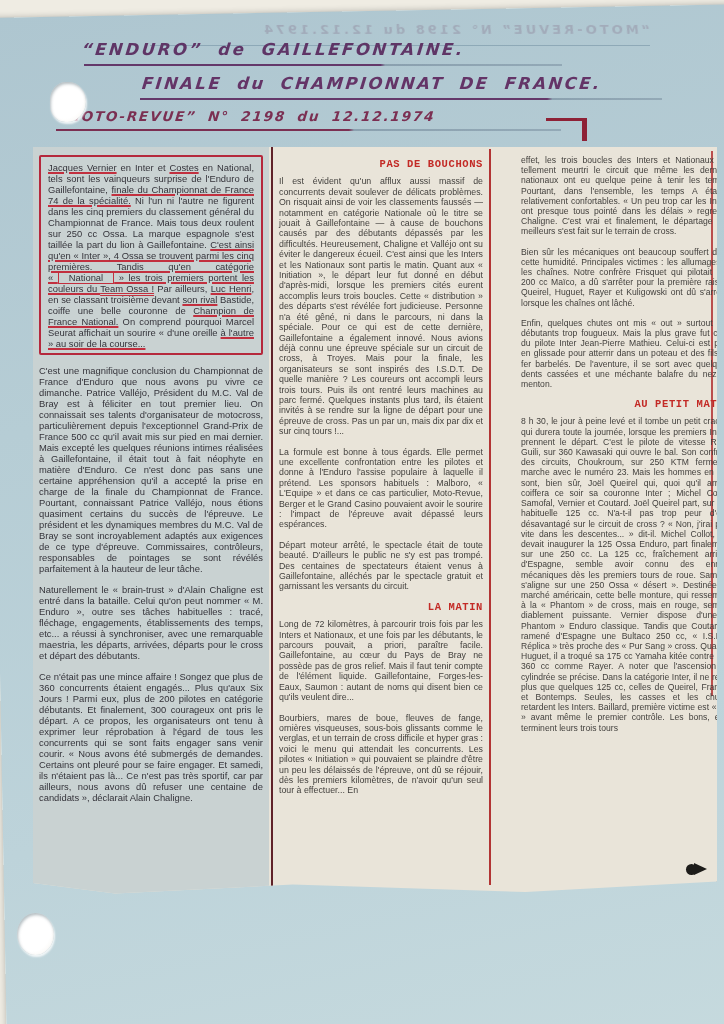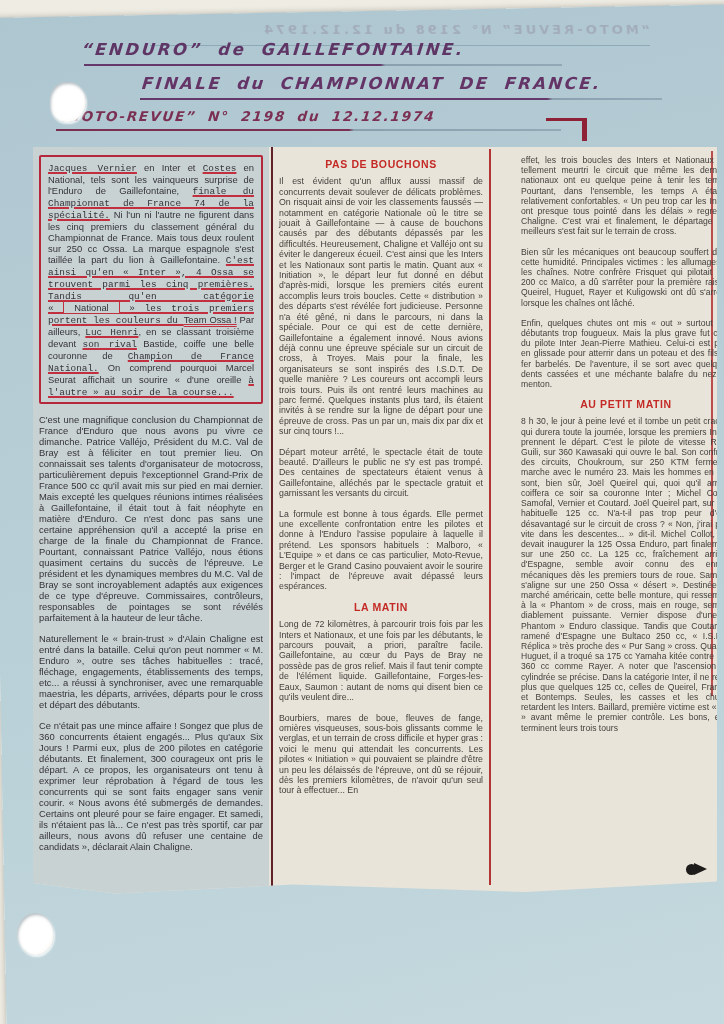--- a/index.html
+++ b/index.html
@@ -62,26 +62,26 @@
   .col{position:absolute;top:8px;text-align:justify;color:#413f3c;}
   .col p{margin:0 0 10px 0;}
   .col1{left:6px;width:224px;font-size:9.4px;line-height:11px;color:#34333a;}
   .col2{left:246px;width:204px;font-size:8.8px;line-height:10.4px;}
   .col3{left:488px;width:210px;font-size:8.6px;line-height:10.2px;}
 
   .redbox{
     border:2.5px solid #b5283c;border-radius:2px;
     padding:5px 7px 4px 7px;margin:0 0 10px -3px;
   }
-  .seg-u{text-decoration:underline;text-decoration-color:#c2303f;text-decoration-thickness:1.8px;font-family:Liberation Mono, monospace;}
+  .seg-u{text-decoration:underline;text-decoration-color:#c2303f;text-decoration-thickness:1.8px;}
   .seg-u2{text-decoration:underline double;text-decoration-color:#c2303f;text-decoration-thickness:1.4px;}
   .seg-box{border:1.6px solid #c2303f;padding:0 10px;}
   .headline{
     font-size:10.5px;font-weight:bold;color:#c32a26;letter-spacing:.6px;
-    margin:4px 0 7px 0;text-align:center;
+    margin:4px 0 7px 0;text-align:right;font-family:Liberation Mono, monospace;
   }
   .headline.mid{margin-top:2px;}
 
   
   .cont-arrow{position:absolute;left:653px;top:716px;width:24px;height:13px;}
   .cont-arrow .dot{position:absolute;left:0;top:1px;width:11px;height:11px;border-radius:50%;background:#1d1c1a;}
   .cont-arrow .tri{position:absolute;left:8px;top:0;width:0;height:0;
     border-top:6.5px solid transparent;border-bottom:6.5px solid transparent;border-left:13px solid #1d1c1a;}
 </style>
 </head>
@@ -115,22 +115,22 @@
         <p>C'est une magnifique conclusion du Championnat de France d'Enduro que nous avons pu vivre ce dimanche. Patrice Valléjo, Président du M.C. Val de Bray est à féliciter en tout premier lieu. On connaissait ses talents d'organisateur de motocross, particulièrement depuis l'exceptionnel Grand-Prix de France 500 cc qu'il avait mis sur pied en mai dernier. Mais excepté les quelques réunions intimes réalisées à Gaillefontaine, il était tout à fait néophyte en matière d'Enduro. Ce n'est donc pas sans une certaine appréhension qu'il a accepté la prise en charge de la finale du Championnat de France. Pourtant, connaissant Patrice Valléjo, nous étions quasiment certains du succès de l'épreuve. Le président et les dynamiques membres du M.C. Val de Bray se sont incroyablement adaptés aux exigences de ce type d'épreuve. Commissaires, contrôleurs, responsables de pointages se sont révélés parfaitement à la hauteur de leur tâche.</p>
         <p>Naturellement le « brain-trust » d'Alain Chaligne est entré dans la bataille. Celui qu'on peut nommer « M. Enduro », outre ses tâches habituelles : tracé, fléchage, engagements, établissements des temps, etc... a réussi à synchroniser, avec une remarquable maestria, les départs, arrivées, départs pour le cross et départ des débutants.</p>
         <p>Ce n'était pas une mince affaire ! Songez que plus de 360 concurrents étaient engagés... Plus qu'aux Six Jours ! Parmi eux, plus de 200 pilotes en catégorie débutants. Et finalement, 300 courageux ont pris le départ. A ce propos, les organisateurs ont tenu à exprimer leur réprobation à l'égard de tous les concurrents qui se sont faits engager sans venir courir. « Nous avons été submergés de demandes. Certains ont pleuré pour se faire engager. Et samedi, ils n'étaient pas là... Ce n'est pas très sportif, car par ailleurs, nous avons dû refuser une centaine de candidats », déclarait Alain Chaligne.</p>
       </div>
   </div>
 
   <div class="col col2">
     <div class="headline">PAS DE BOUCHONS</div>
     <div>
         <p>Il est évident qu'un afflux aussi massif de concurrents devait soulever de délicats problèmes. On risquait ainsi de voir les classements faussés — notamment en catégorie Nationale où le titre se jouait à Gaillefontaine — à cause de bouchons causés par des débutants dépassés par les difficultés. Heureusement, Chaligne et Valléjo ont su éviter le dangereux écueil. C'est ainsi que les Inters et les Nationaux sont partis le matin. Quant aux « Initiation », le départ leur fut donné en début d'après-midi, lorsque les premiers cités eurent accomplis leurs trois boucles. Cette « distribution » des départs s'est révélée fort judicieuse. Personne n'a été gêné, ni dans le parcours, ni dans la spéciale. Pour ce qui est de cette dernière, Gaillefontaine a également innové. Nous avions déjà connu une épreuve spéciale sur un circuit de cross, à Troyes. Mais pour la finale, les organisateurs se sont inspirés des I.S.D.T. De quelle manière ? Les coureurs ont accompli leurs trois tours. Puis ils ont rentré leurs machines au parc fermé. Quelques instants plus tard, ils étaient invités à se rendre sur la ligne de départ pour une épreuve de cross. Pas un par un, mais dix par dix et sur cinq tours !...</p>
+        <p>La formule est bonne à tous égards. Elle permet une excellente confrontation entre les pilotes et donne à l'Enduro l'assise populaire à laquelle il prétend. Les sponsors habituels : Malboro, « L'Equipe » et dans ce cas particulier, Moto-Revue, Berger et le Grand Casino pouvaient avoir le sourire : l'impact de l'épreuve avait dépassé leurs espérances.</p>
         <p>Départ moteur arrêté, le spectacle était de toute beauté. D'ailleurs le public ne s'y est pas trompé. Des centaines de spectateurs étaient venus à Gaillefontaine, alléchés par le spectacle gratuit et garnissant les versants du circuit.</p>
-        <p>La formule est bonne à tous égards. Elle permet une excellente confrontation entre les pilotes et donne à l'Enduro l'assise populaire à laquelle il prétend. Les sponsors habituels : Malboro, « L'Equipe » et dans ce cas particulier, Moto-Revue, Berger et le Grand Casino pouvaient avoir le sourire : l'impact de l'épreuve avait dépassé leurs espérances.</p>
       </div>
     <div class="headline mid">LA MATIN</div>
     <div>
         <p>Long de 72 kilomètres, à parcourir trois fois par les Inters et Nationaux, et une fois par les débutants, le parcours pouvait, a priori, paraître facile. Gaillefontaine, au cœur du Pays de Bray ne possède pas de gros relief. Mais il faut tenir compte de l'élément liquide. Gaillefontaine, Forges-les-Eaux, Saumon : autant de noms qui disent bien ce qu'ils veulent dire...</p>
         <p>Bourbiers, mares de boue, fleuves de fange, ornières visqueuses, sous-bois glissants comme le verglas, et un terrain de cross difficile et hyper gras : voici le menu qui attendait les concurrents. Les pilotes « Initiation » qui pouvaient se plaindre d'être un peu les délaissés de l'épreuve, ont dû se réjouir, dès les premiers kilomètres, de n'avoir qu'un seul tour à effectuer... En</p>
       </div>
   </div>
 
   <div class="col col3">
     <div>

